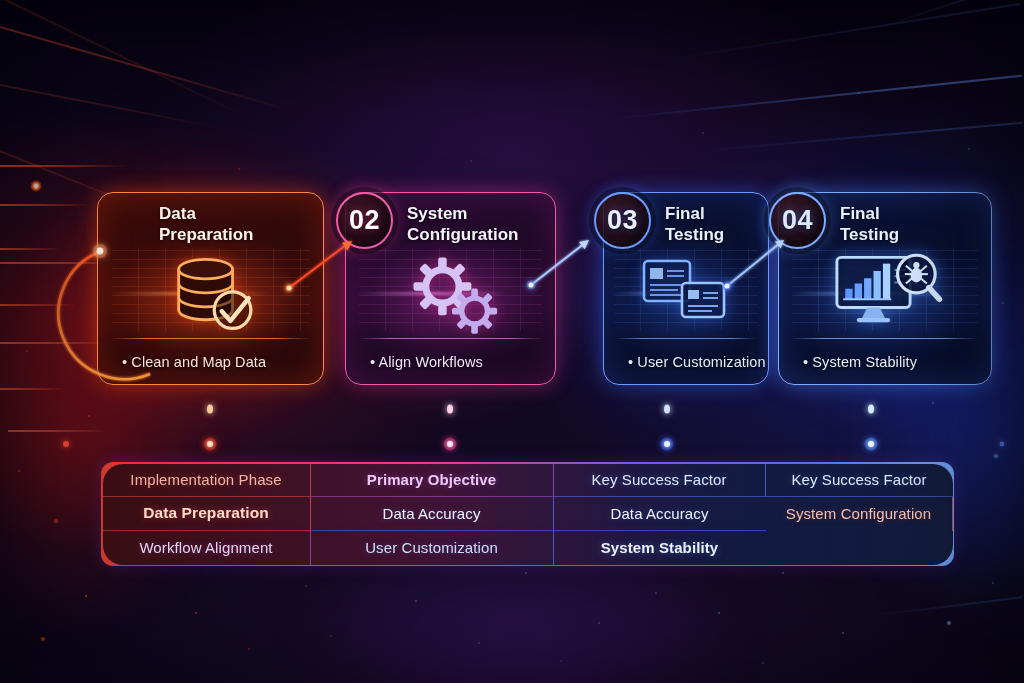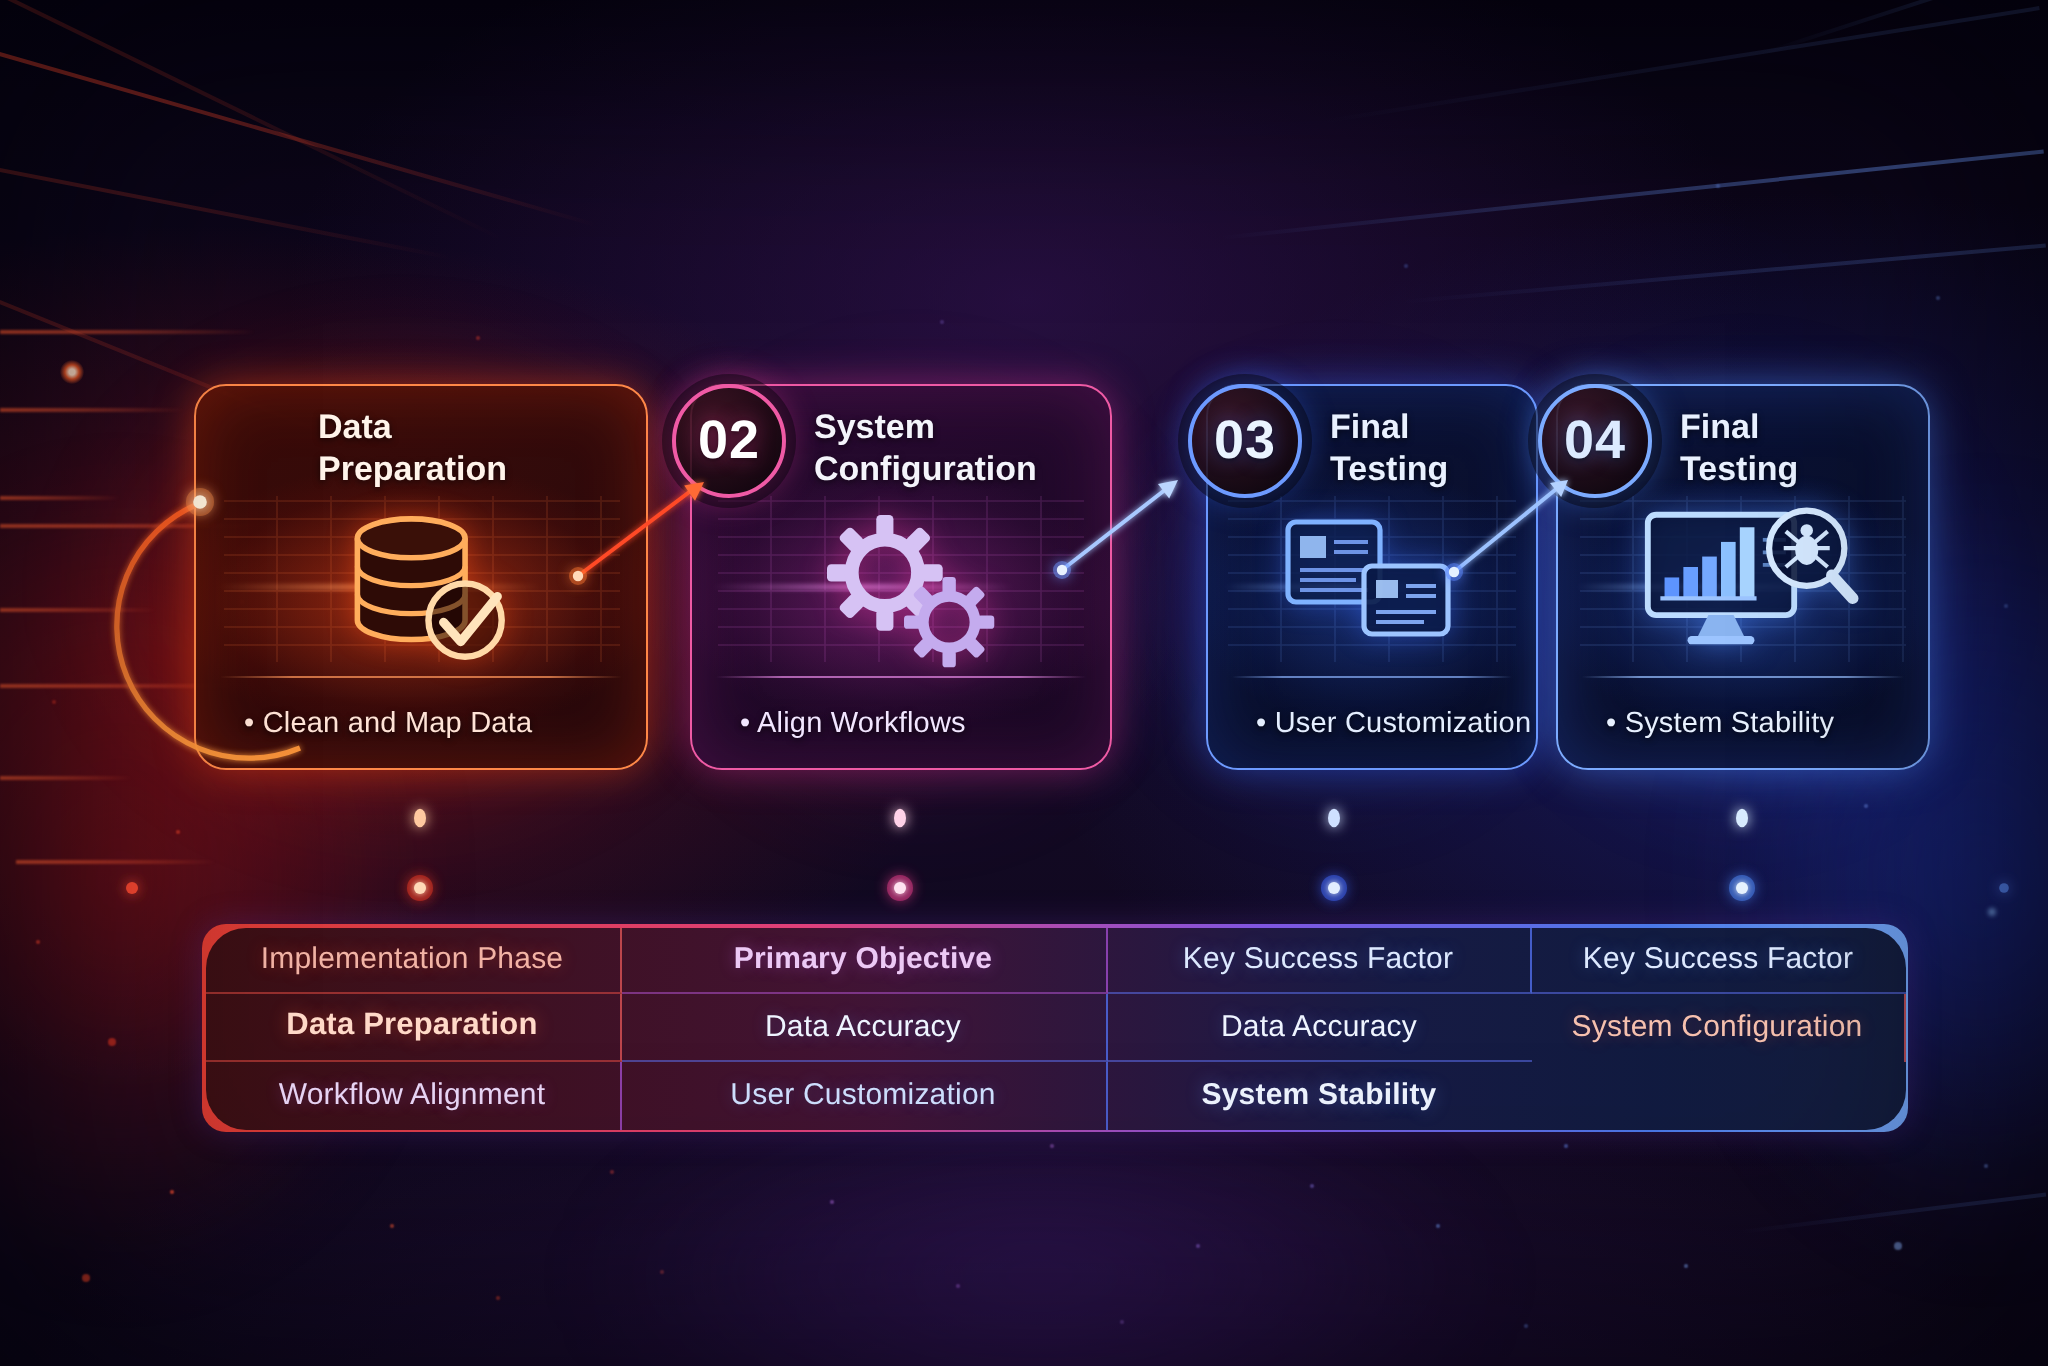--- a/index.html
+++ b/index.html
@@ -62,21 +62,21 @@
   
   .card{position:absolute;top:192px;height:193px;border-radius:16px;z-index:4;
     border:1.6px solid var(--bd);
     box-shadow:0 0 20px var(--sh), inset 0 0 34px var(--ish);}
   .c1{left:97px;width:227px;--bd:#ff8848;--sh:rgba(255,80,20,.45);--ish:rgba(255,60,15,.28);--hot:#ffa24e;--texl:rgba(255,120,60,.9);--divc:rgba(255,150,90,.85);
       background:radial-gradient(72% 46% at 48% 56%,rgba(255,75,25,.52),rgba(120,20,10,.16) 62%,transparent 78%),linear-gradient(155deg,rgba(58,12,8,.92),rgba(34,7,10,.94));}
   .c2{left:345px;width:211px;--bd:#ef5aa5;--sh:rgba(235,60,160,.42);--ish:rgba(190,40,160,.22);--hot:#ffffff;--texl:rgba(235,110,235,.8);--divc:rgba(235,140,235,.8);
       background:radial-gradient(70% 44% at 50% 56%,rgba(225,60,200,.34),rgba(90,20,90,.14) 62%,transparent 78%),linear-gradient(155deg,rgba(40,10,48,.92),rgba(24,7,34,.94));}
   .c3{left:583px;width:166px;--bd:#6d9aff;--sh:rgba(60,110,255,.45);--ish:rgba(50,100,255,.22);--hot:#eaf4ff;--texl:rgba(110,160,255,.8);--divc:rgba(140,180,255,.8);
       background:radial-gradient(70% 44% at 50% 56%,rgba(50,110,255,.32),rgba(15,40,120,.15) 62%,transparent 78%),linear-gradient(155deg,rgba(10,18,52,.92),rgba(7,12,36,.94));margin-left:20px;}
-  .c4{left:778px;width:187px;--bd:#7cabff;--sh:rgba(80,140,255,.5);--ish:rgba(60,110,255,.26);--hot:#dceaff;--texl:rgba(120,170,255,.8);--divc:rgba(150,190,255,.85);
+  .c4{left:778px;width:214px;--bd:#7cabff;--sh:rgba(80,140,255,.5);--ish:rgba(60,110,255,.26);--hot:#dceaff;--texl:rgba(120,170,255,.8);--divc:rgba(150,190,255,.85);
       background:radial-gradient(70% 44% at 50% 56%,rgba(55,115,255,.36),rgba(15,40,120,.16) 62%,transparent 78%),linear-gradient(155deg,rgba(10,18,52,.92),rgba(7,12,36,.94));}
 
   .tex{position:absolute;left:6%;right:6%;top:29%;bottom:28%;opacity:.15;pointer-events:none;
     background:repeating-linear-gradient(0deg,transparent 0 8px,var(--texl) 8px 9px),
                repeating-linear-gradient(90deg,transparent 0 26px,var(--texl) 26px 27px);}
   .hstreak{position:absolute;left:5%;top:52%;width:72%;height:3px;filter:blur(1px);pointer-events:none;
     background:linear-gradient(90deg,transparent,var(--divc),transparent);opacity:.8;}
 
   .badge{position:absolute;left:-10px;top:-1px;width:57px;height:57px;border-radius:50%;
     border:2px solid var(--bd);

